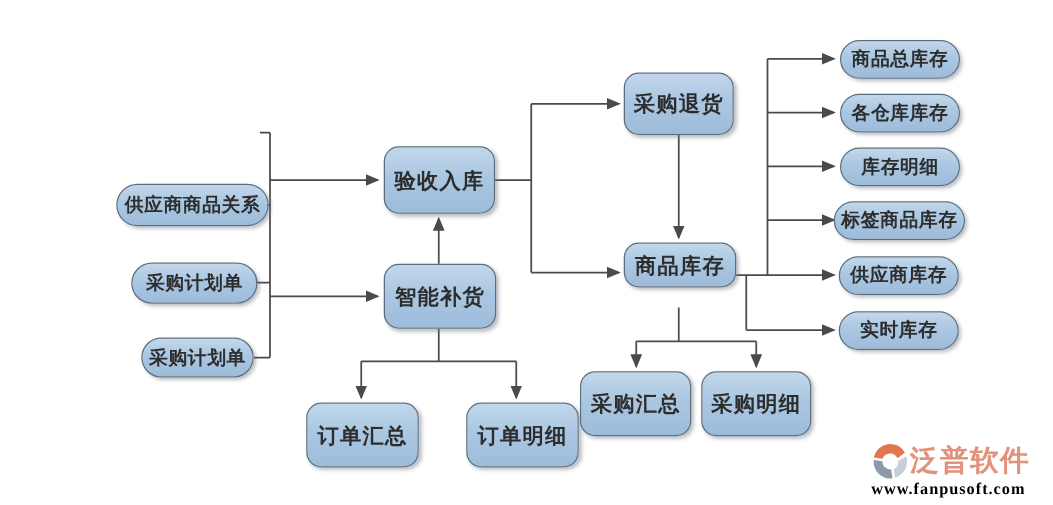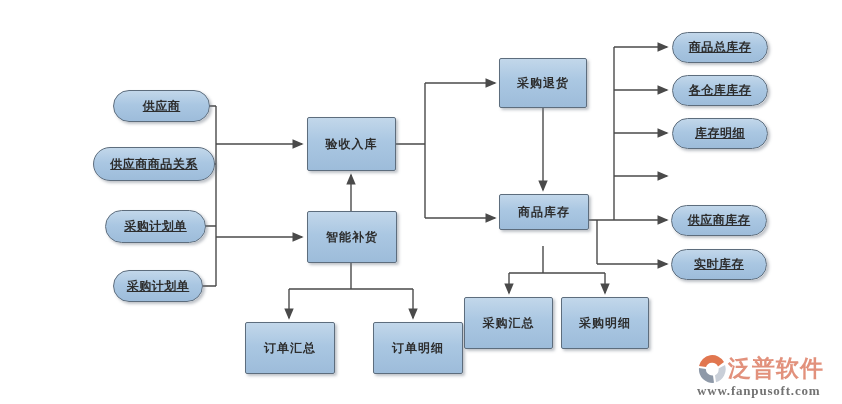--- a/index.html
+++ b/index.html
@@ -25,29 +25,28 @@
     align-items: center;
     justify-content: center;
     background: linear-gradient(180deg, #c2d7ea 0%, #aac7e2 45%, #9dbcda 100%);
     border: 1.4px solid #5d6d7d;
     color: #2d2d2d;
     font-weight: bold;
     box-shadow: 2px 2px 3px rgba(110,120,132,0.45);
     white-space: nowrap;
   }
   .rect {
-    border-radius: 2px;
-    font-size: 12px;
+    border-radius: 12px;
+    font-size: 17px;
     letter-spacing: 1px;
   }
   .pill {
     border-radius: 17px;
-    font-size: 12px;
+    font-size: 15px;
     letter-spacing: 0.5px;
-    text-decoration: underline;
   }
   .logo {
     position: absolute;
     left: 697px;
     top: 354px;
     width: 142px;
   }
   .logo-top {
     display: flex;
     align-items: center;
@@ -57,21 +56,21 @@
   .logo-name {
     font-size: 23px;
     font-weight: bold;
     letter-spacing: 1px;
     color: #e2917c;
     line-height: 1.1;
   }
   .logo-url {
     font-size: 13px;
     font-weight: bold;
-    color: #737373;
+    color: #000000;
     letter-spacing: 0.8px;
     margin-top: -1px;
     font-family: "Liberation Serif", "DejaVu Serif", serif;
   }
 </style>
 </head>
 <body>
 
 <div class="canvas">
 
@@ -105,37 +104,37 @@
 
     <path d="M543,246 V273 M509,273 H605"></path>
     <line x1="509" y1="273" x2="509" y2="293" marker-end="url(#arr)"></line>
     <line x1="605" y1="273" x2="605" y2="293" marker-end="url(#arr)"></line>
 
     <path d="M351,263 V289 M289,289 H413"></path>
     <line x1="289" y1="289" x2="289" y2="318" marker-end="url(#arr)"></line>
     <line x1="413" y1="289" x2="413" y2="318" marker-end="url(#arr)"></line>
   </svg>
 
-  <div class="node pill" style="left:113px;top:90px;width:97px;height:32px">供应商</div>
   <div class="node pill" style="left:105px;top:210px;width:101px;height:33px">采购计划单</div>
   <div class="node pill" style="left:93px;top:147px;width:122px;height:34px">供应商商品关系</div>
   <div class="node pill" style="left:113px;top:270px;width:90px;height:32px">采购计划单</div>
 
   <div class="node rect" style="left:307px;top:117px;width:89px;height:54px">验收入库</div>
   <div class="node rect" style="left:307px;top:211px;width:90px;height:52px">智能补货</div>
   <div class="node rect" style="left:245px;top:322px;width:90px;height:52px">订单汇总</div>
   <div class="node rect" style="left:373px;top:322px;width:90px;height:52px">订单明细</div>
   <div class="node rect" style="left:499px;top:58px;width:88px;height:50px">采购退货</div>
   <div class="node rect" style="left:499px;top:194px;width:90px;height:36px">商品库存</div>
   <div class="node rect" style="left:464px;top:297px;width:89px;height:52px">采购汇总</div>
   <div class="node rect" style="left:561px;top:297px;width:88px;height:52px">采购明细</div>
 
   <div class="node pill" style="left:672px;top:32px;width:96px;height:31px">商品总库存</div>
   <div class="node pill" style="left:672px;top:75px;width:96px;height:31px">各仓库库存</div>
   <div class="node pill" style="left:672px;top:118px;width:96px;height:31px">库存明细</div>
+  <div class="node pill" style="left:667px;top:161px;width:105px;height:31px">标签商品库存</div>
   <div class="node pill" style="left:671px;top:205px;width:96px;height:31px">供应商库存</div>
   <div class="node pill" style="left:671px;top:249px;width:96px;height:31px">实时库存</div>
 
   <div class="logo">
     <div class="logo-top">
       <span class="logo-icon">
         <svg width="30" height="30" viewBox="0 0 30 30">
           <path d="M2,12 A13.5,13.5 0 0 1 27,8 L21,12.5 A6.5,6.5 0 0 0 9,13 Z" fill="#e1764f"></path>
           <path d="M2,14 A13.5,13.5 0 0 0 17,28.8 L16,21.5 A6.5,6.5 0 0 1 8.8,15 Z" fill="#8e99a8"></path>
           <path d="M19,28.2 A13.5,13.5 0 0 0 28,11 L21.5,14.5 A6.5,6.5 0 0 1 18,21.3 Z" fill="#c9cfd8"></path>

